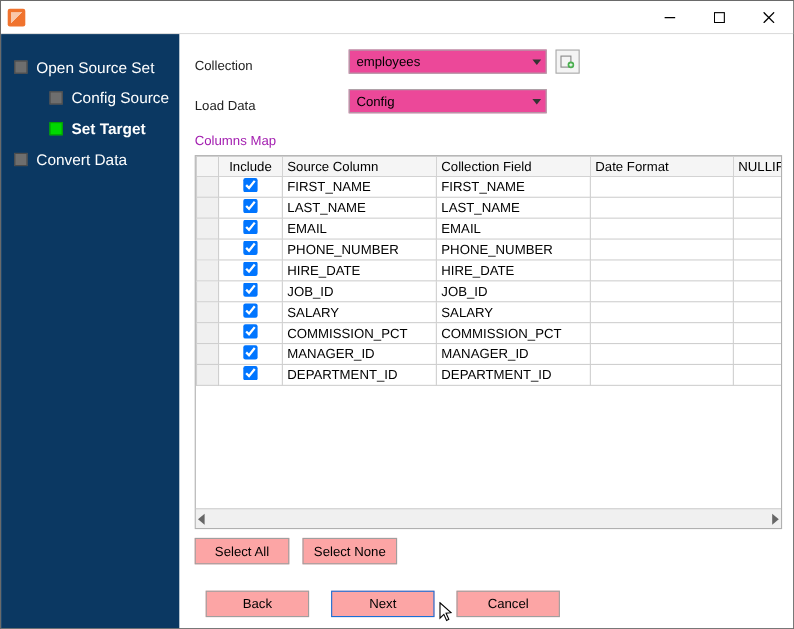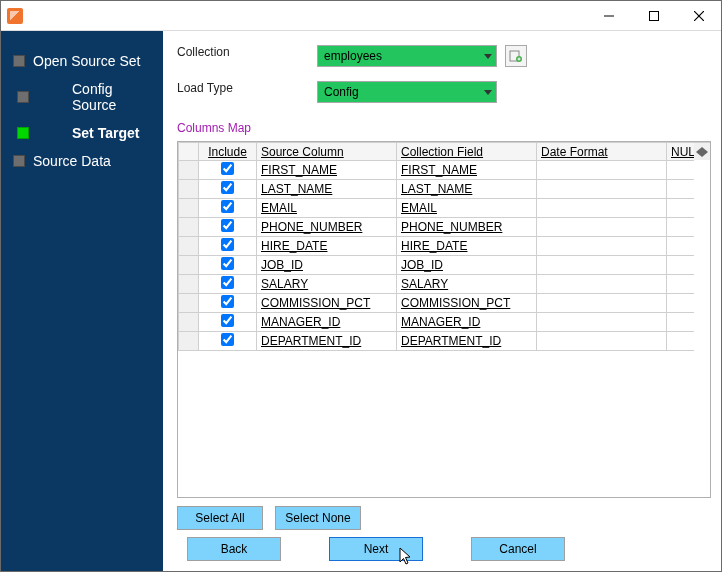--- a/index.html
+++ b/index.html
@@ -9,53 +9,53 @@
   .titlebar-left { display: flex; align-items: center; padding-left: 6px; }
   .app-icon { width: 16px; height: 16px; background: #f0732e; border-radius: 2px; position: relative; }
   .app-icon::after { content: ""; position: absolute; left: 3px; top: 3px; width: 10px; height: 10px; background: linear-gradient(135deg,#fff 0 50%, transparent 50%); opacity: .6; }
   .titlebar-controls { display: flex; }
   .tbtn { width: 45px; height: 30px; display: flex; align-items: center; justify-content: center; }
   .tbtn svg { width: 10px; height: 10px; stroke: #000; stroke-width: 1; fill: none; }
   .tbtn.close svg { stroke-width: 1.2; }
   .body { flex: 1; display: flex; min-height: 0; }
   .sidebar { width: 162px; background: #0b3862; padding-top: 16px; }
   .tree-item { display: flex; align-items: center; padding: 6px 6px 6px 12px; color: #fff; cursor: default; }
-  .tree-item.child { padding-left: 16px; gap: 35px; }
+  .tree-item.child { padding-left: 44px; }
   .node-box { width: 12px; height: 12px; background: #6e6e6e; border: 1px solid #4a4a4a; margin-right: 8px; flex-shrink: 0; }
   .node-box.active { background: #00d800; border-color: #00a000; }
   .tree-item span.lbl { font-size: 14px; }
   .tree-item.bold span.lbl { font-weight: 600; }
   .main { flex: 1; padding: 14px 10px 10px 14px; display: flex; flex-direction: column; min-width: 0; }
-  .form-row { display: flex; align-items: flex-start; margin-bottom: 14px; }
+  .form-row { display: flex; align-items: flex-end; margin-bottom: 14px; }
   .form-label { width: 140px; color: #222; }
-  .combo { width: 180px; height: 22px; border: 1px solid #a9a9a9; background: #22c55e; display: flex; align-items: center; justify-content: space-between; padding: 0 4px 0 6px; font-size: 12px; }
+  .combo { width: 180px; height: 22px; border: 1px solid #a9a9a9; background: #ec4899; display: flex; align-items: center; justify-content: space-between; padding: 0 4px 0 6px; font-size: 12px; }
   .combo .chev { width: 0; height: 0; border-left: 4px solid transparent; border-right: 4px solid transparent; border-top: 5px solid #333; }
   .icon-btn { width: 22px; height: 22px; border: 1px solid #a9a9a9; background: #f4f4f4; margin-left: 8px; display: flex; align-items: center; justify-content: center; }
   .section-label { margin: 4px 0 6px 0; color: #a21caf; }
-  .grid-wrap { flex: 1; border: 1px solid #b0b0b0; min-height: 0; display: flex; flex-direction: row; overflow: hidden; text-decoration: underline; }
+  .grid-wrap { flex: 1; border: 1px solid #b0b0b0; min-height: 0; display: flex; flex-direction: column; overflow: hidden; }
   .grid-scroll { flex: 1; overflow: auto; }
   table.grid { border-collapse: collapse; width: 100%; table-layout: fixed; }
   table.grid th, table.grid td { border: 1px solid #cfcfcf; padding: 1px 4px; height: 18px; font-size: 12px; text-align: left; white-space: nowrap; overflow: hidden; }
   table.grid th { background: #f5f5f5; font-weight: 400; position: sticky; top: 0; }
   .col-rowhdr { width: 20px; background: #f0f0f0; }
   .col-include { width: 58px; text-align: center !important; }
   .col-src { width: 140px; }
   .col-fld { width: 140px; }
   .col-date { width: 130px; }
   .col-null { width: 52px; }
   .grid td.rowhdr { background: #f0f0f0; }
   .grid input[type=checkbox] { margin: 0; }
   .hscroll { height: 18px; border-top: 1px solid #cfcfcf; background: #f0f0f0; display: flex; align-items: center; justify-content: space-between; padding: 0 2px; }
   .hscroll .arrow { width: 0; height: 0; }
   .hscroll .arrow.l { border-top: 5px solid transparent; border-bottom: 5px solid transparent; border-right: 6px solid #666; }
   .hscroll .arrow.r { border-top: 5px solid transparent; border-bottom: 5px solid transparent; border-left: 6px solid #666; }
   .sel-buttons { margin-top: 8px; display: flex; gap: 12px; }
-  .btn { border: 1px solid #9f9f9f; background: #7dd3fc; padding: 4px 0; cursor: default; text-align: center; }
+  .btn { border: 1px solid #9f9f9f; background: #fca5a5; padding: 4px 0; cursor: default; text-align: center; }
   .btn.small { width: 86px; }
-  .nav-buttons { margin-top: 7px; display: flex; gap: 48px; padding-left: 10px; }
+  .nav-buttons { margin-top: 24px; display: flex; gap: 20px; padding-left: 10px; }
   .btn.wide { width: 94px; }
   .btn.primary { border: 1.5px solid #1a6fd6; }
   .cursor-arrow { position: absolute; pointer-events: none; }
 </style>
 </head>
 <body>
 
 <div class="window">
   <div class="titlebar">
     <div class="titlebar-left">
@@ -90,21 +90,21 @@
         <div class="tree-item child">
           <div class="node-box"></div>
           <span class="lbl">Config Source</span>
         </div>
         <div class="tree-item child bold">
           <div class="node-box active"></div>
           <span class="lbl">Set Target</span>
         </div>
         <div class="tree-item">
           <div class="node-box"></div>
-          <span class="lbl">Source Data</span>
+          <span class="lbl">Convert Data</span>
         </div>
       </div>
 
     <div class="main">
       <div class="form-row">
         <div class="form-label">Collection</div>
         <div class="combo">
           <span>employees</span>
           <span class="chev"></span>
         </div>
@@ -112,21 +112,21 @@
           <svg width="14" height="14" viewBox="0 0 14 14">
             <rect x="1" y="2" width="9" height="10" fill="none" stroke="#888" stroke-width="1"></rect>
             <circle cx="10" cy="10" r="3" fill="#4caf50"></circle>
             <line x1="10" y1="8.5" x2="10" y2="11.5" stroke="#fff" stroke-width="1"></line>
             <line x1="8.5" y1="10" x2="11.5" y2="10" stroke="#fff" stroke-width="1"></line>
           </svg>
         </div>
       </div>
 
       <div class="form-row">
-        <div class="form-label">Load Type</div>
+        <div class="form-label">Load Data</div>
         <div class="combo">
           <span>Config</span>
           <span class="chev"></span>
         </div>
       </div>
 
       <div class="section-label">Columns Map</div>
 
       <div class="grid-wrap">
         <div class="grid-scroll">

